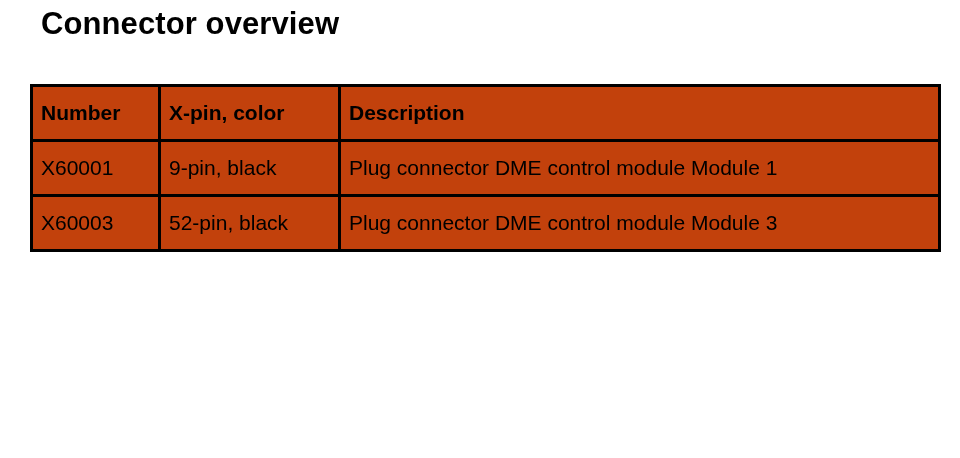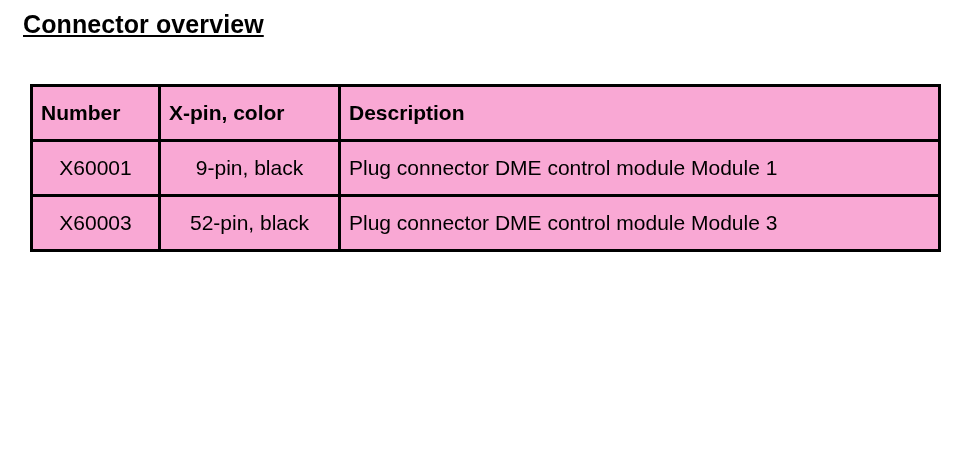--- a/index.html
+++ b/index.html
@@ -17,43 +17,42 @@
 
   #page {
     position: relative;
     width: 960px;
     height: 458px;
   }
 
   
   #page-title {
     position: absolute;
-    left: 23px;
+    left: 41px;
     top: 8px;
-    font-size: 25px;
+    font-size: 31px;
     font-weight: bold;
     letter-spacing: 0.1px;
     line-height: 32px;
     white-space: nowrap;
-    text-decoration: underline;
   }
 
   
   #connector-table-wrap {
     position: absolute;
     left: 30px;
     top: 84px;
     width: 908px;
   }
 
   table.connector-table {
     border-collapse: collapse;
     table-layout: fixed;
     width: 908px;
-    background: #f9a8d4;
+    background: #c2410c;
   }
 
   table.connector-table,
   table.connector-table td,
   table.connector-table th {
     border: 3px solid #000000;
   }
 
   table.connector-table th,
   table.connector-table td {
@@ -74,21 +73,21 @@
     font-weight: normal;
   }
 
   col.col-number  { width: 128px; }
   col.col-xpin    { width: 180px; }
   col.col-desc    { width: 600px; }
 
   .th-number, .th-xpin { text-align: left; }
   .th-desc             { text-align: left; }
 
-  .cell-number, .cell-xpin { text-align: center; }
+  .cell-number, .cell-xpin { text-align: left; }
   .cell-desc               { text-align: left; padding-left: 14px; margin-top: 11px; }
 </style>
 </head>
 <body>
 
 <div id="page">
 
   <div id="page-title">Connector overview</div>
 
   <div id="connector-table-wrap">

